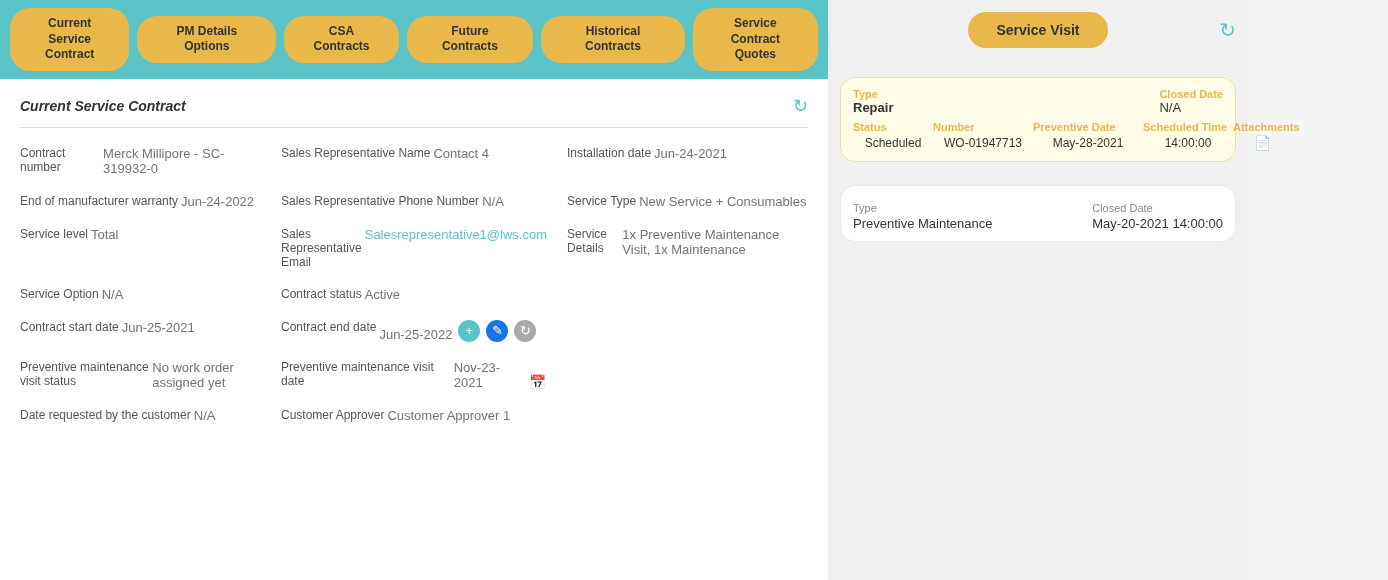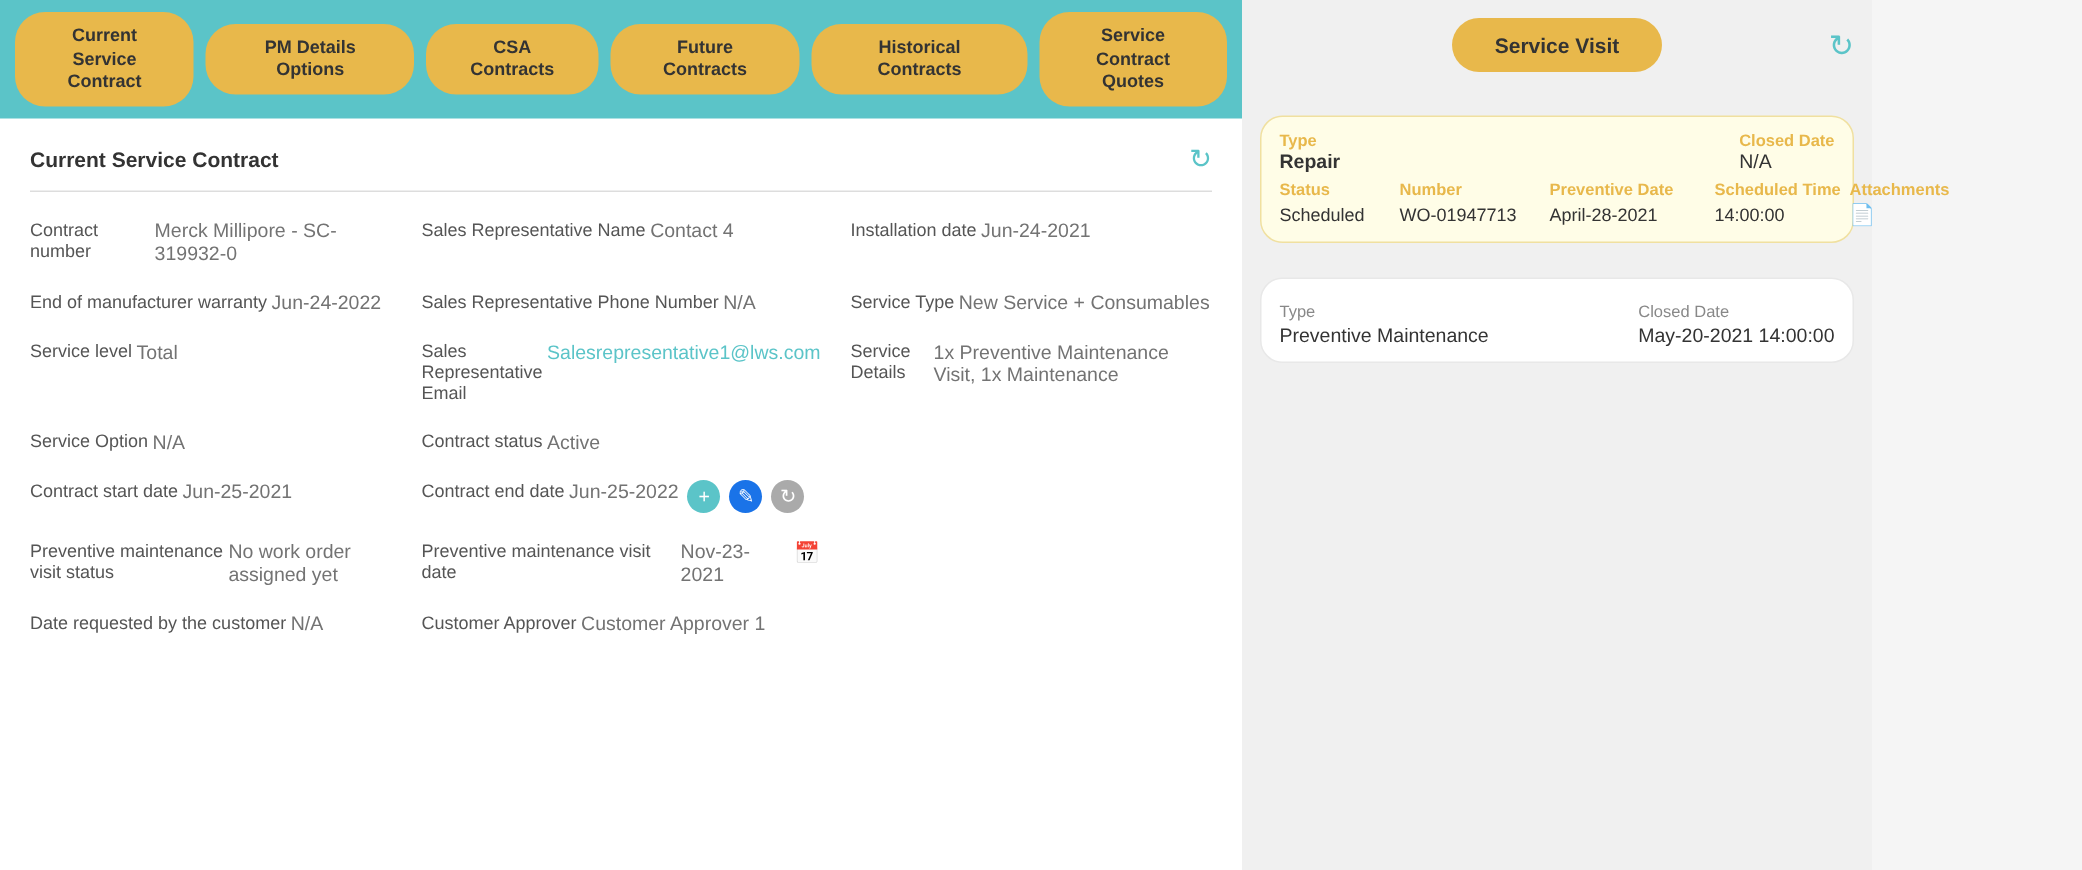--- a/index.html
+++ b/index.html
@@ -58,20 +58,21 @@
       justify-content: space-between;
       border-bottom: 1px solid #ddd;
       padding-bottom: 10px;
       margin-bottom: 18px;
     }
 
     .section-title {
       font-size: 14px;
       font-weight: bold;
       color: #333;
+      font-style: italic;
     }
 
     .refresh-icon {
       color: #5bc4c8;
       font-size: 18px;
       cursor: pointer;
     }
 
     .fields-grid {
       display: grid;
@@ -96,21 +97,21 @@
     }
 
     .field-value.link {
       color: #5bc4c8;
       text-decoration: none;
       cursor: pointer;
     }
 
     .field-row-with-icons {
       display: flex;
-      align-items: flex-start;
+      align-items: flex-end;
       gap: 6px;
     }
 
     .action-icon {
       display: inline-flex;
       align-items: center;
       justify-content: center;
       width: 22px;
       height: 22px;
       border-radius: 50%;
@@ -214,20 +215,21 @@
       margin-top: 6px;
       margin-bottom: 2px;
     }
 
     .visit-table-row {
       display: grid;
       grid-template-columns: 80px 100px 110px 90px 60px;
       font-size: 12px;
       color: #333;
       align-items: center;
+      text-align: center;
     }
 
     .attach-icon {
       font-size: 14px;
       color: #666;
     }
 
     .visit-card-bottom {
       display: flex;
       justify-content: space-between;
@@ -415,21 +417,21 @@
       <div class="visit-table-header">
         <span>Status</span>
         <span>Number</span>
         <span>Preventive Date</span>
         <span>Scheduled Time</span>
         <span>Attachments</span>
       </div>
       <div class="visit-table-row">
         <span>Scheduled</span>
         <span>WO-01947713</span>
-        <span>April-28-2021</span>
+        <span>May-28-2021</span>
         <span>14:00:00</span>
         <span class="attach-icon">📄</span>
       </div>
     </div>
 
     <div class="visit-card">
       <div class="visit-card-bottom">
         <div class="visit-bottom-col">
           <span class="visit-bottom-label">Type</span>
           <span class="visit-bottom-value">Preventive Maintenance</span>

